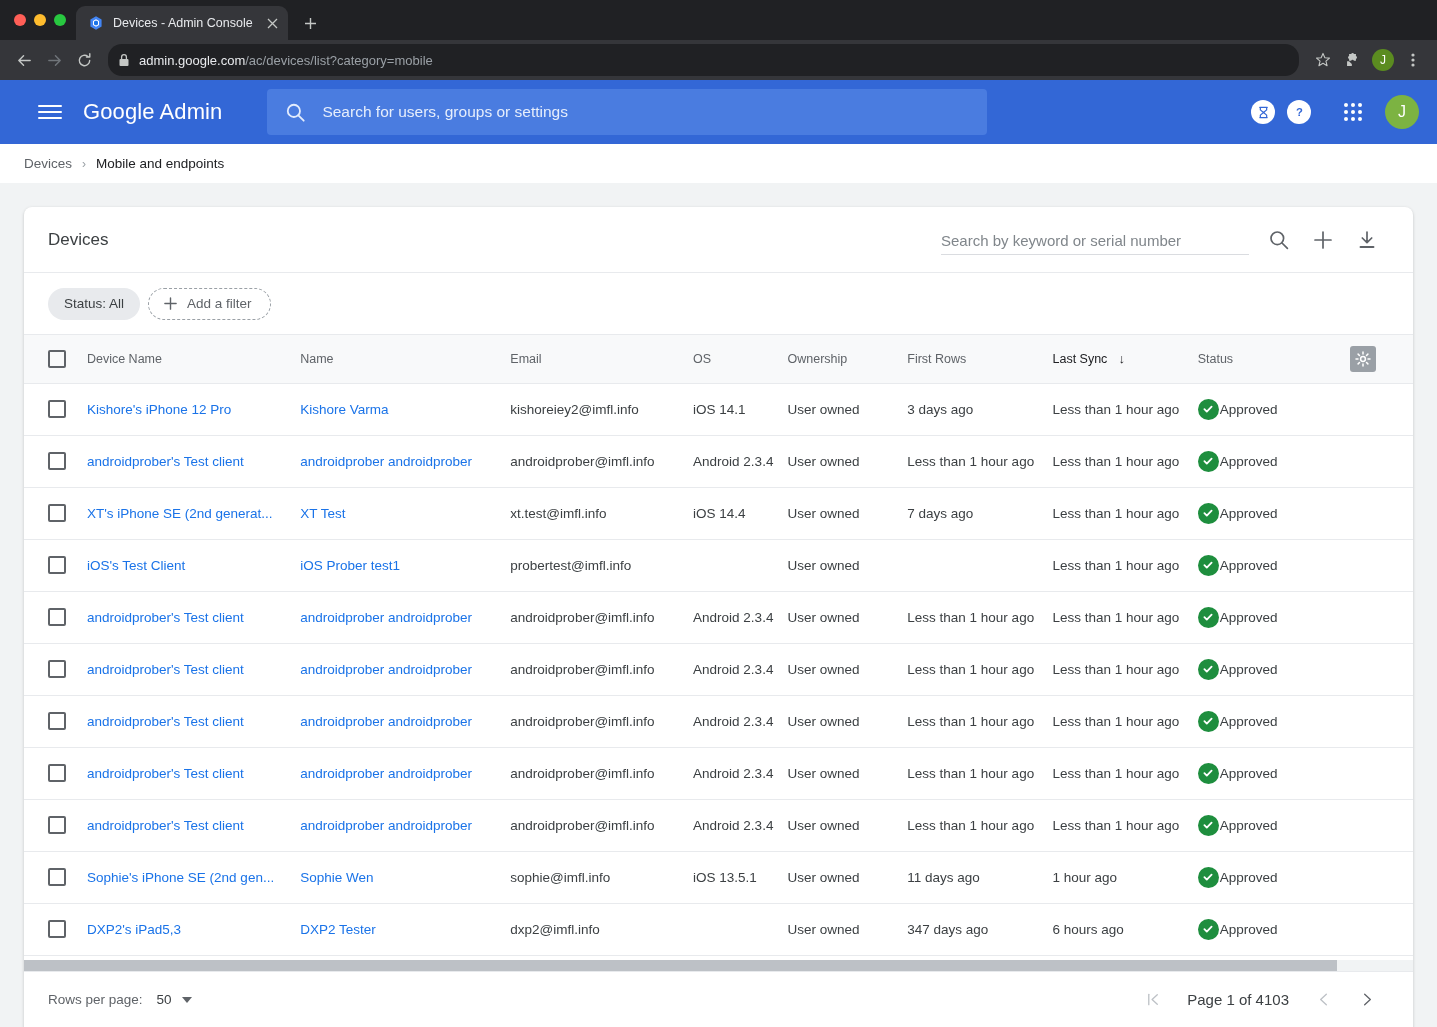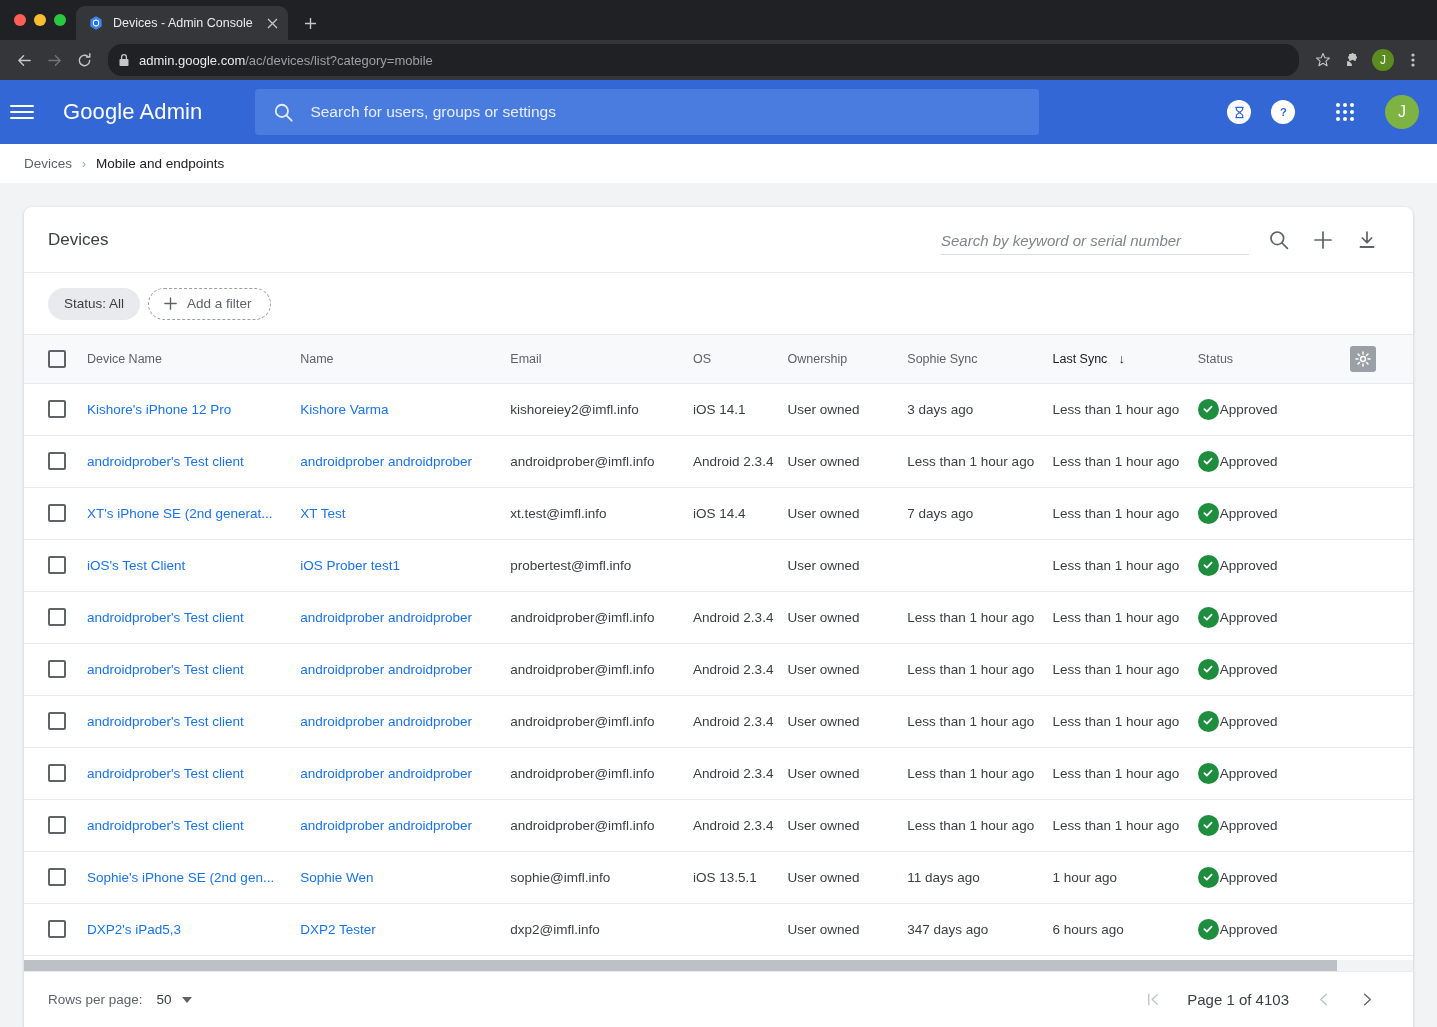--- a/index.html
+++ b/index.html
@@ -63,29 +63,29 @@
     width: 22px; height: 22px; border-radius: 50%; background: #5b8c20;
     color: #fff; font-size: 12px; display: flex; align-items: center; justify-content: center;
     flex: 0 0 22px; margin: 0 3px;
   }
 
   
   .page { flex: 1 1 auto; background: #f1f3f4; overflow: hidden; display: flex; flex-direction: column; }
 
   .gheader {
     height: 64px; flex: 0 0 64px; background: #3367d6; display: flex; align-items: center;
-    padding: 0 18px 0 10px; gap: 8px;
+    padding: 0 18px 0 38px; gap: 0;
   }
   .hamburger { width: 24px; height: 24px; flex: 0 0 24px; display: flex; flex-direction: column;
     justify-content: center; gap: 4px; margin-right: 21px; }
   .hamburger i { display: block; height: 2px; background: #fff; border-radius: 1px; }
   .brand { font-size: 22px; color: #fff; white-space: nowrap; letter-spacing: .1px; }
   .brand .thin { font-weight: 300; }
   .gsearch {
-    width: 784px; height: 46px; background: #4a7ce0; border-radius: 4px;
+    width: 720px; height: 46px; background: #4a7ce0; border-radius: 4px;
     display: flex; align-items: center; padding: 0 18px; gap: 16px; margin-left: 45px;
   }
   .gsearch .sicon { width: 21px; height: 21px; flex: 0 0 21px; color: #e3ecfd; }
   .gsearch .sph { font-size: 15.5px; color: #e6eefc; }
   .hspacer { flex: 1 1 auto; }
   .hicon {
     width: 36px; height: 36px; display: flex; align-items: center; justify-content: center;
     flex: 0 0 36px; color: #fff;
   }
   .circ-icon { width: 24px; height: 24px; border-radius: 50%; background: #fff; color: #3367d6;
@@ -115,21 +115,21 @@
   }
 
   .card-head {
     height: 66px; flex: 0 0 66px; display: flex; align-items: center; padding: 0 24px;
     border-bottom: 1px solid #e8eaed;
   }
   .card-title { font-size: 17px; color: #3c4043; }
   .ch-spacer { flex: 1 1 auto; }
   .kwsearch {
     width: 308px; border-bottom: 1px solid #dadce0; height: 30px; display: flex; align-items: flex-end;
-    padding-bottom: 5px; margin-right: 8px; font-style: italic;
+    padding-bottom: 5px; margin-right: 8px;
   }
   .kwsearch span { font-size: 15px; color: #80868b; }
   .ch-icon {
     width: 44px; height: 44px; display: flex; align-items: center; justify-content: center;
     color: #5f6368; flex: 0 0 44px;
   }
 
   .filterbar {
     height: 62px; flex: 0 0 62px; display: flex; align-items: center; padding: 0 24px; gap: 8px;
     border-bottom: 1px solid #e8eaed;
@@ -374,21 +374,21 @@
             <thead>
               <tr>
                 <th class="cbcell">
                   <span class="checkbox"></span>
                 </th>
                 <th>Device Name</th>
                 <th>Name</th>
                 <th>Email</th>
                 <th>OS</th>
                 <th>Ownership</th>
-                <th>Sophie Sync</th>
+                <th>First Rows</th>
                 <th class="sorted"><span>Last Sync</span><span class="sortarrow">↓</span></th>
                 <th>Status</th>
                 <th>
                   <span class="gear-btn">
                     <svg width="16" height="16" viewBox="0 0 16 16">
                         <circle cx="8" cy="8" r="2.4" fill="none" stroke="currentColor" stroke-width="1.5"></circle>
                         <path d="M8 1 V3 M8 13 V15 M1 8 H3 M13 8 H15 M3.1 3.1 L4.5 4.5 M11.5 11.5 L12.9 12.9 M12.9 3.1 L11.5 4.5 M4.5 11.5 L3.1 12.9" stroke="currentColor" stroke-width="1.5" stroke-linecap="round"></path>
                       </svg>
                   </span>
                 </th>

